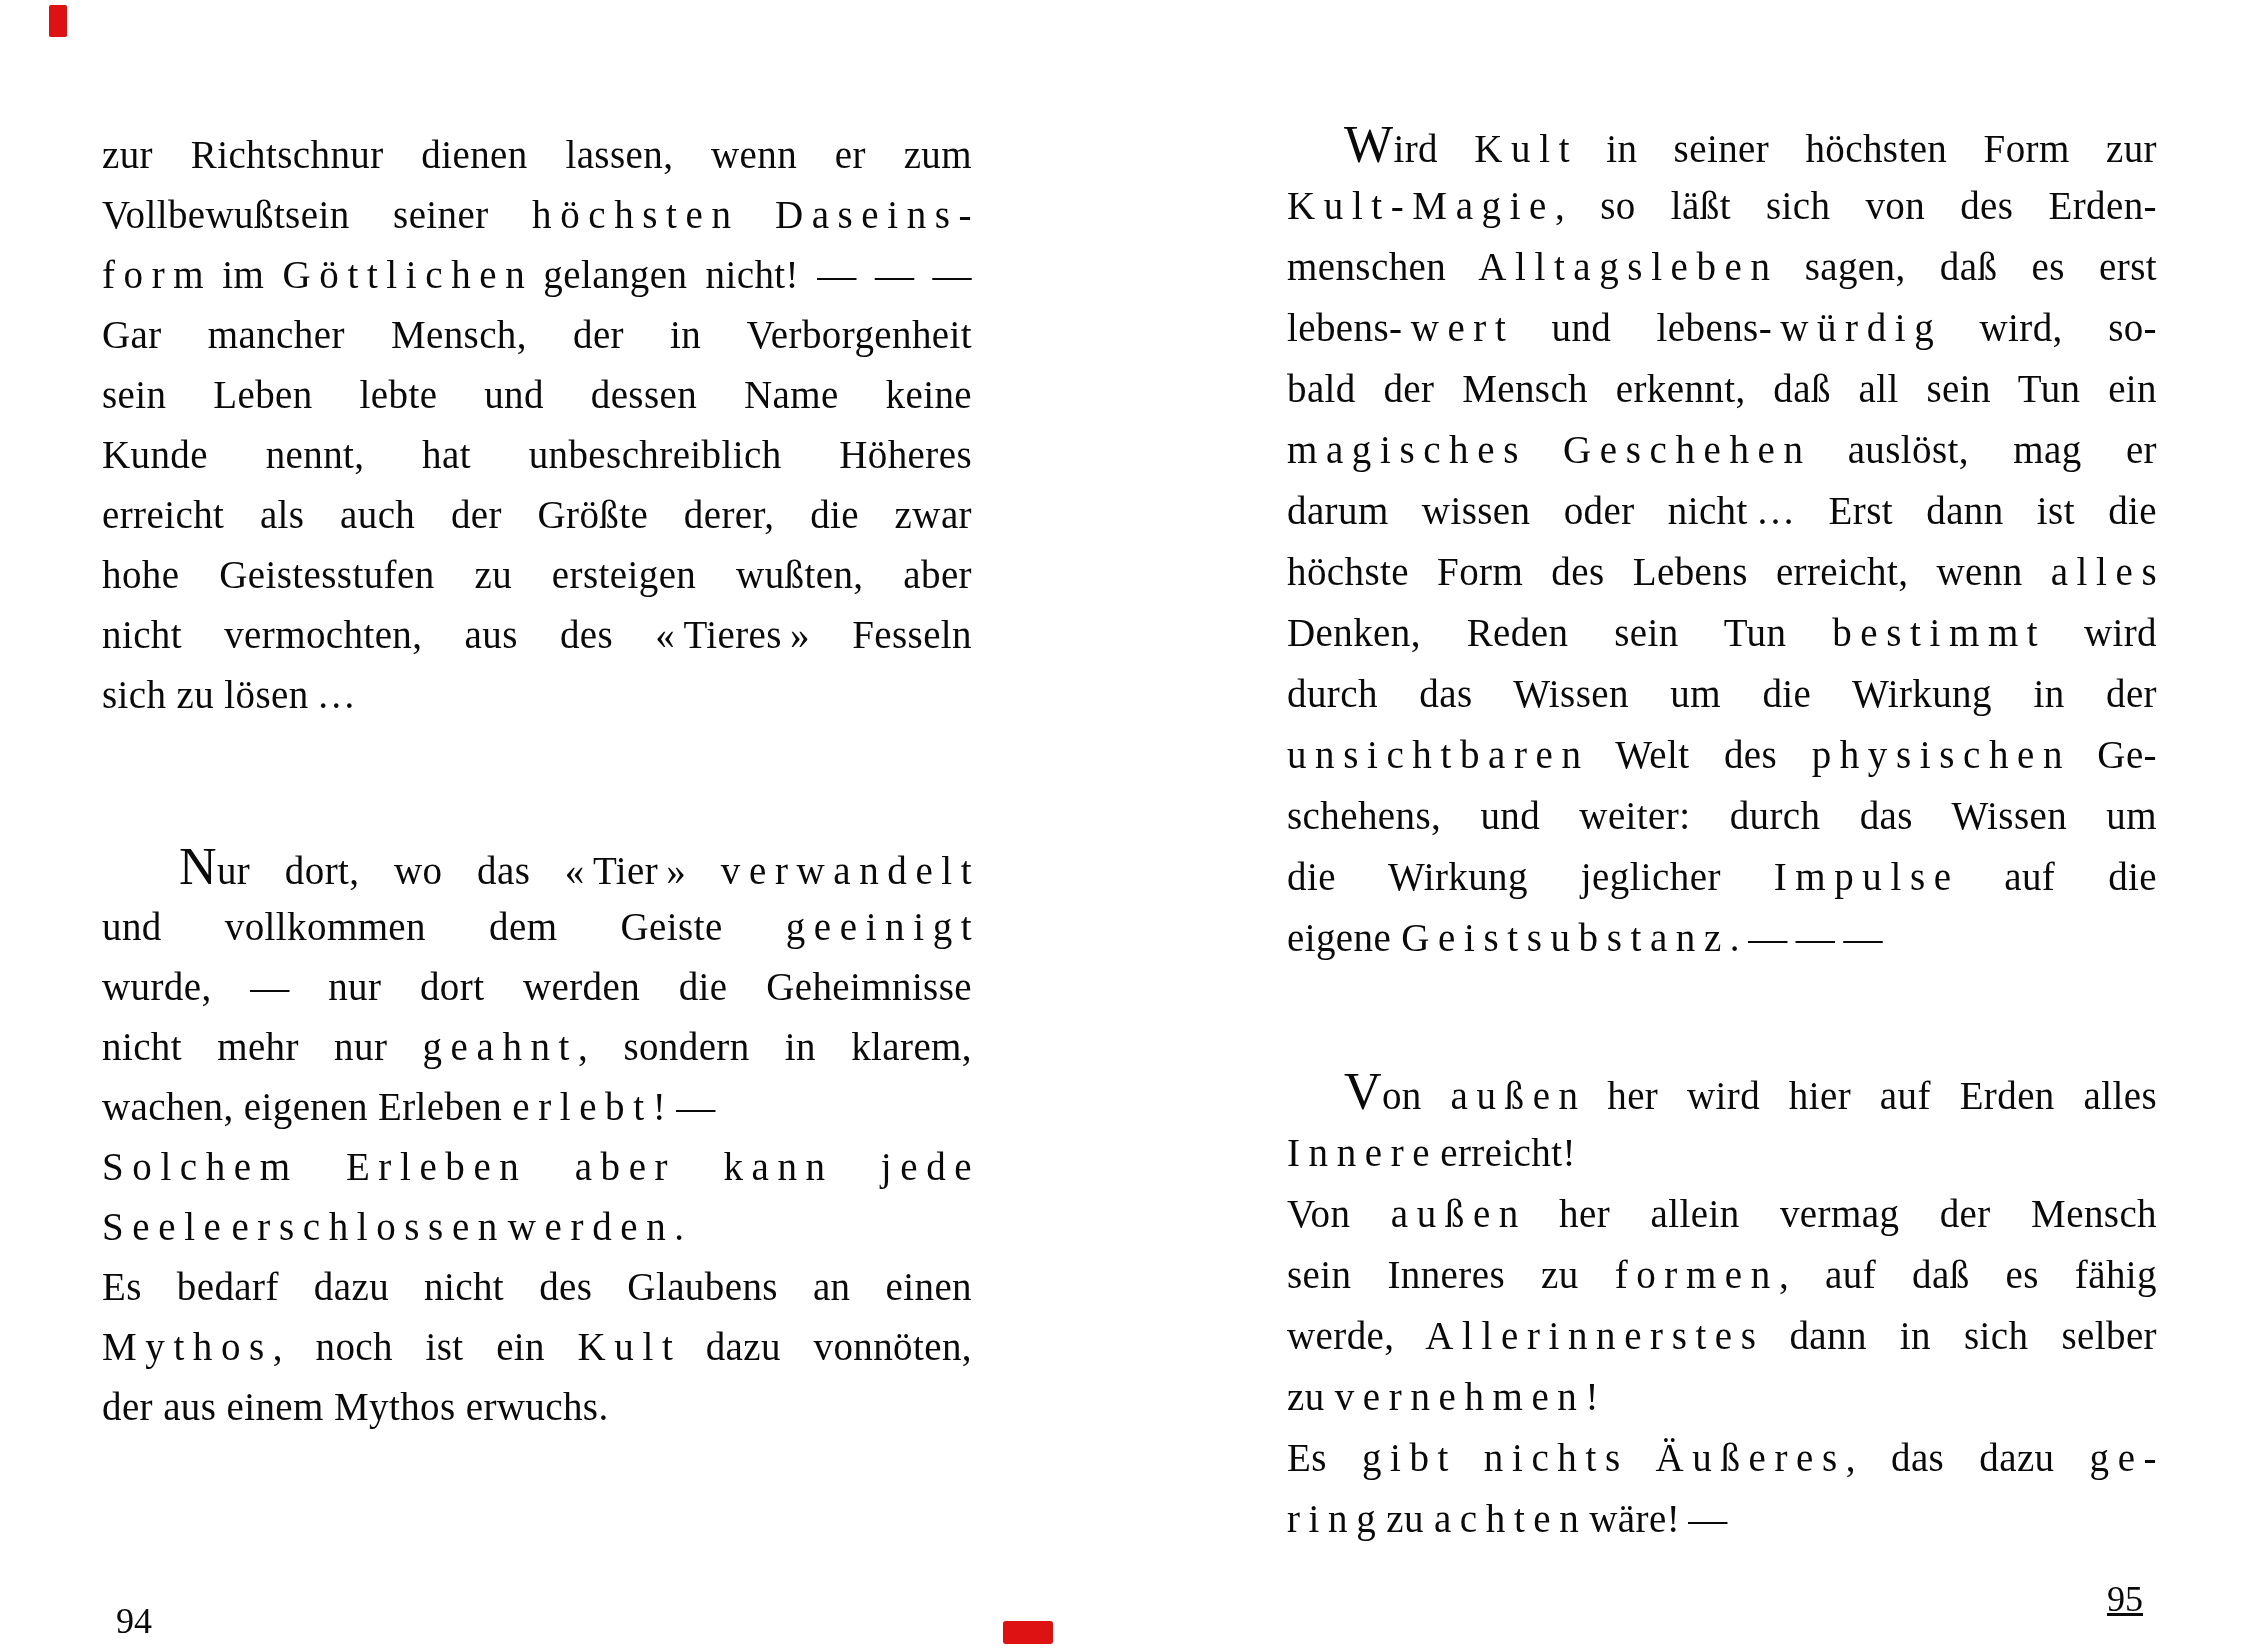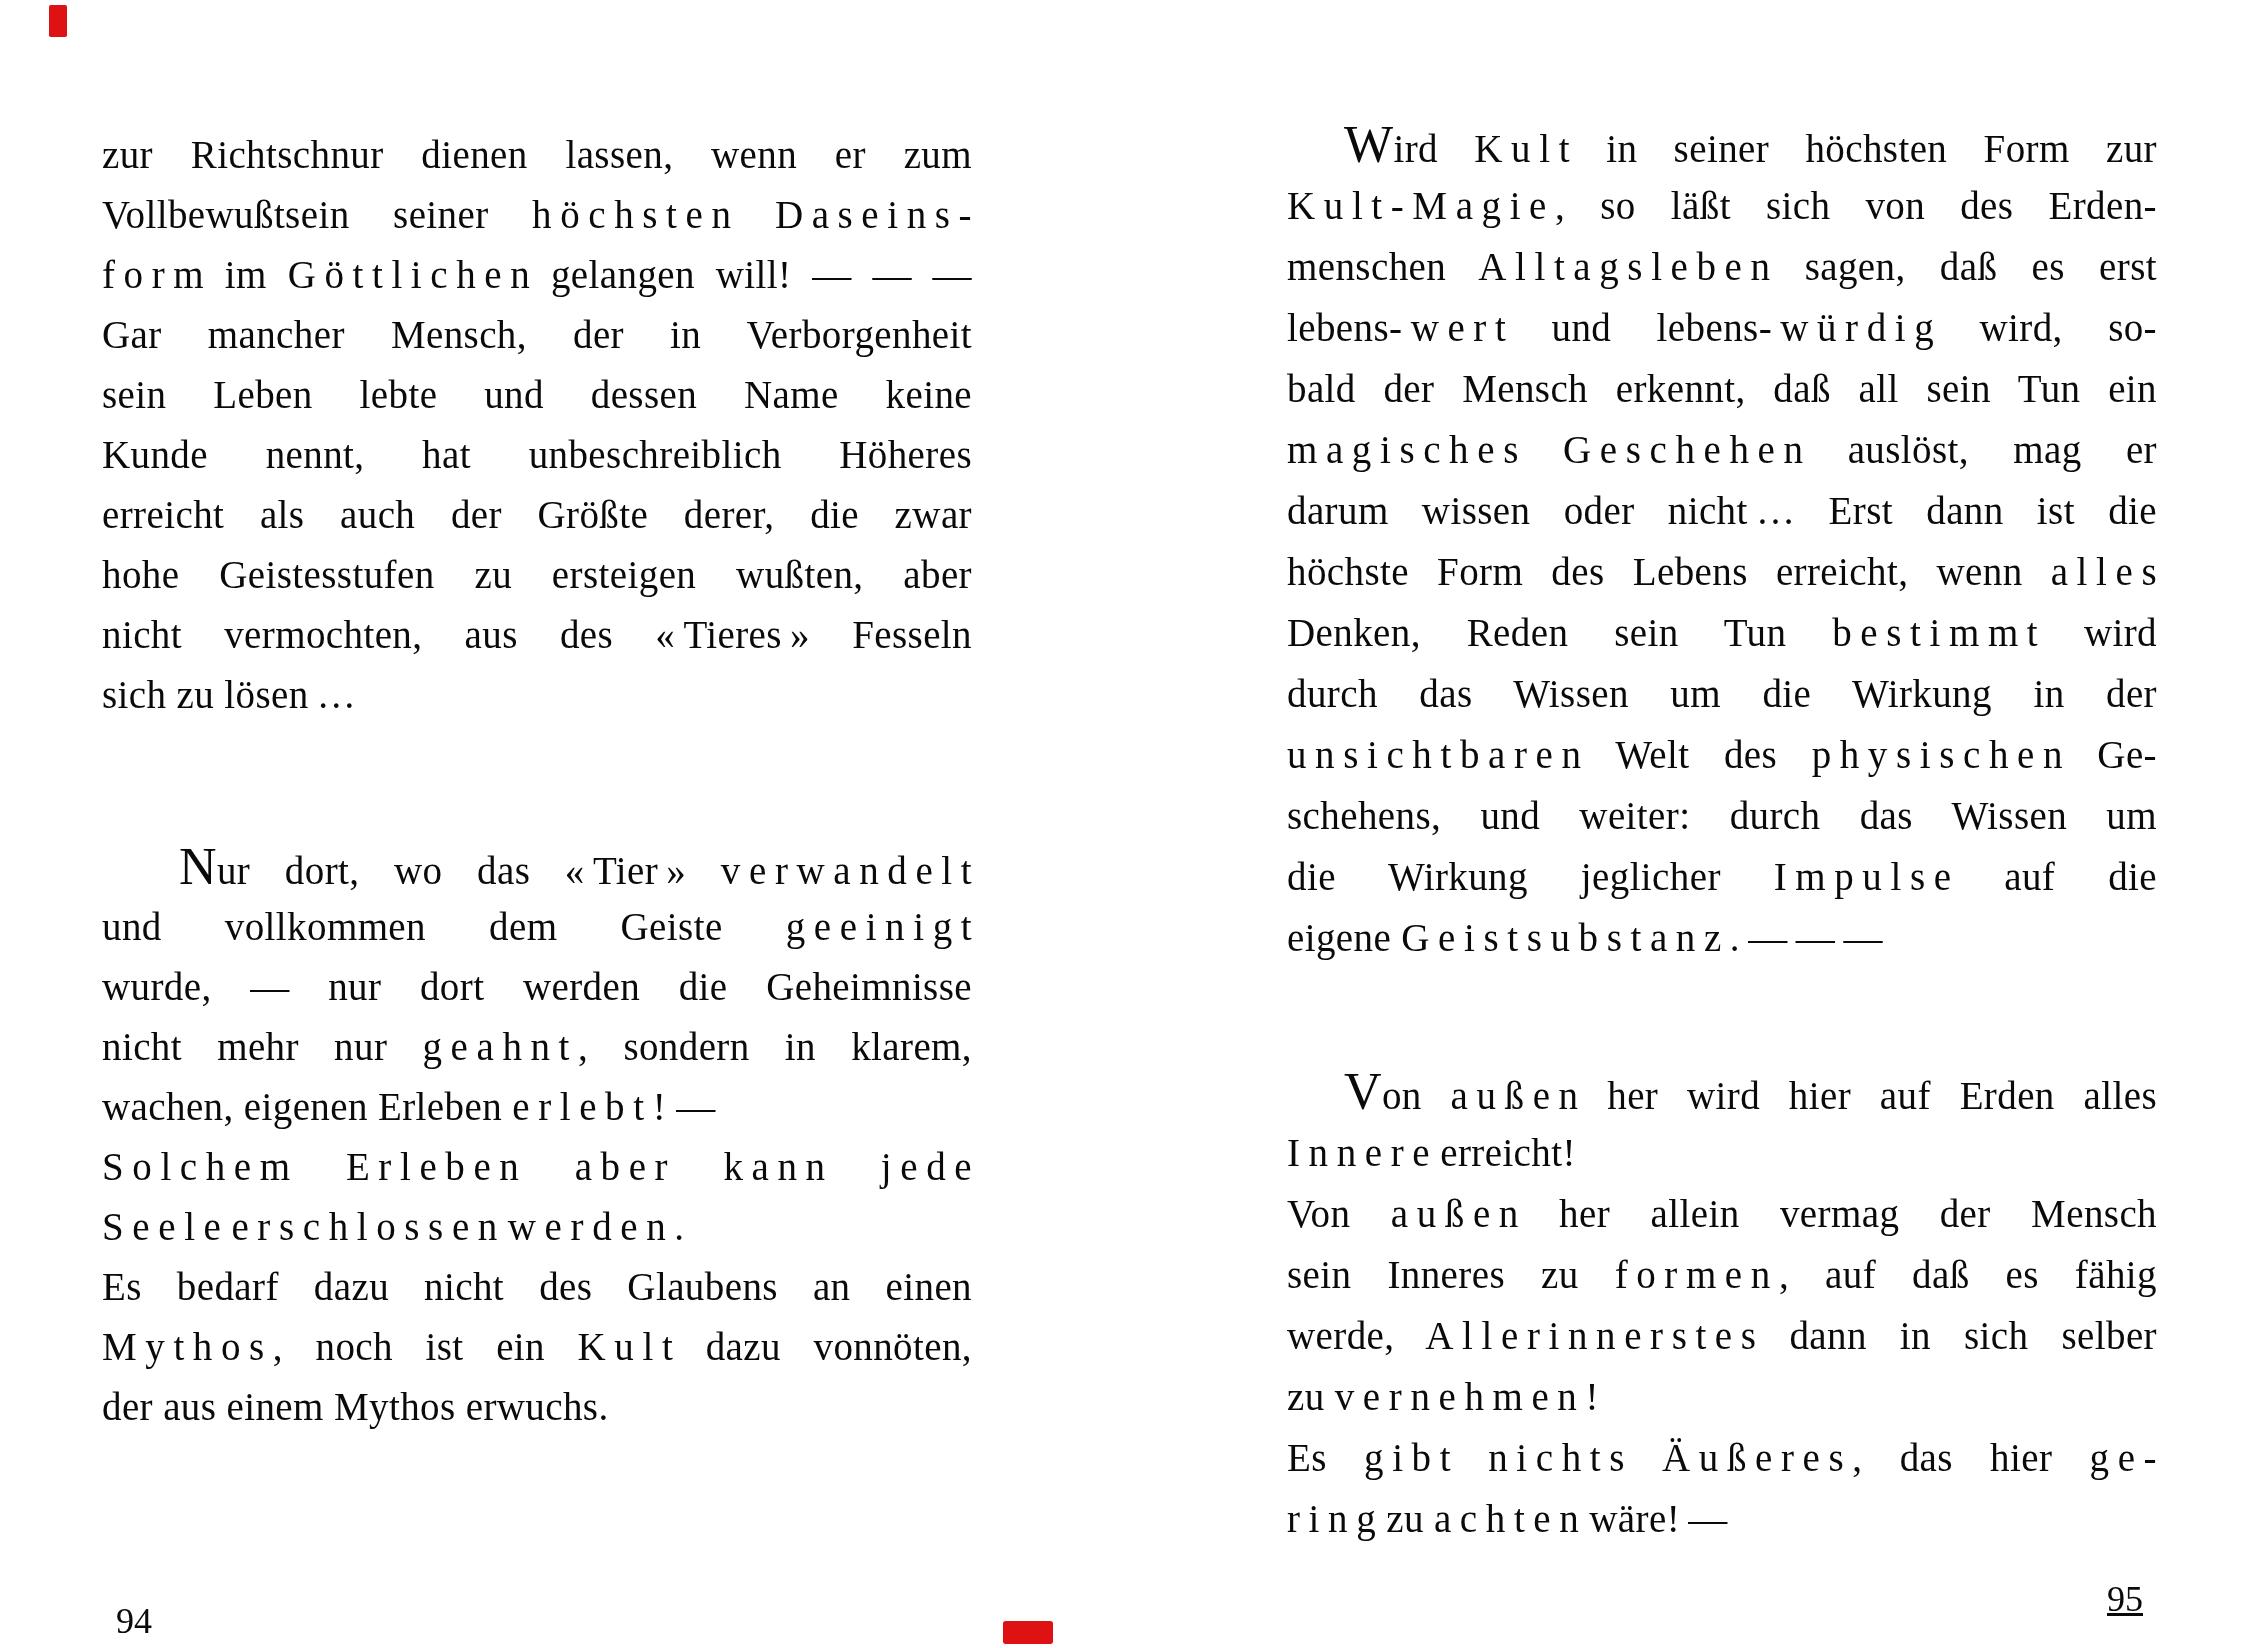--- a/index.html
+++ b/index.html
@@ -64,21 +64,21 @@
 
 <div>
 
   <div class="red-mark" id="red-mark-top-left"></div>
   <div class="red-mark" id="red-mark-bottom-center"></div>
 
   <div class="page-col" id="left-col">
     <div class="para para1">
       <div class="ln j">zur Richtschnur dienen lassen, wenn er zum</div>
       <div class="ln j">Vollbewußtsein seiner h ö c h s t e n D a s e i n s -</div>
-      <div class="ln j">f o r m im G ö t t l i c h e n gelangen will! — — —</div>
+      <div class="ln j">f o r m im G ö t t l i c h e n gelangen nicht! — — —</div>
       <div class="ln j">Gar mancher Mensch, der in Verborgenheit</div>
       <div class="ln j">sein Leben lebte und dessen Name keine</div>
       <div class="ln j">Kunde nennt, hat unbeschreiblich Höheres</div>
       <div class="ln j">erreicht als auch der Größte derer, die zwar</div>
       <div class="ln j">hohe Geistesstufen zu ersteigen wußten, aber</div>
       <div class="ln j">nicht vermochten, aus des « Tieres » Fesseln</div>
       <div class="ln l">sich zu lösen …</div>
     </div>
     <div class="para para2">
       <div class="ln j ind-wide"><span class="initial">N</span><span>ur dort, wo das « Tier » v e r w a n d e l t</span></div>
@@ -111,21 +111,21 @@
       <div class="ln j">die Wirkung jeglicher I m p u l s e auf die</div>
       <div class="ln l">eigene G e i s t s u b s t a n z . — — —</div>
     </div>
     <div class="para para2">
       <div class="ln j ind-narrow"><span class="initial">V</span><span>on a u ß e n her wird hier auf Erden alles</span></div>
       <div class="ln l">I n n e r e erreicht!</div>
       <div class="ln j">Von a u ß e n her allein vermag der Mensch</div>
       <div class="ln j">sein Inneres zu f o r m e n , auf daß es fähig</div>
       <div class="ln j">werde, A l l e r i n n e r s t e s dann in sich selber</div>
       <div class="ln l">zu v e r n e h m e n !</div>
-      <div class="ln j">Es g i b t n i c h t s Ä u ß e r e s , das hier g e -</div>
+      <div class="ln j">Es g i b t n i c h t s Ä u ß e r e s , das dazu g e -</div>
       <div class="ln l">r i n g zu a c h t e n wäre! —</div>
     </div>
   </div>
 
   <div class="page-number" id="page-number-left">94</div>
   <div class="page-number" id="page-number-right">95</div>
 
 </div>
 
 

